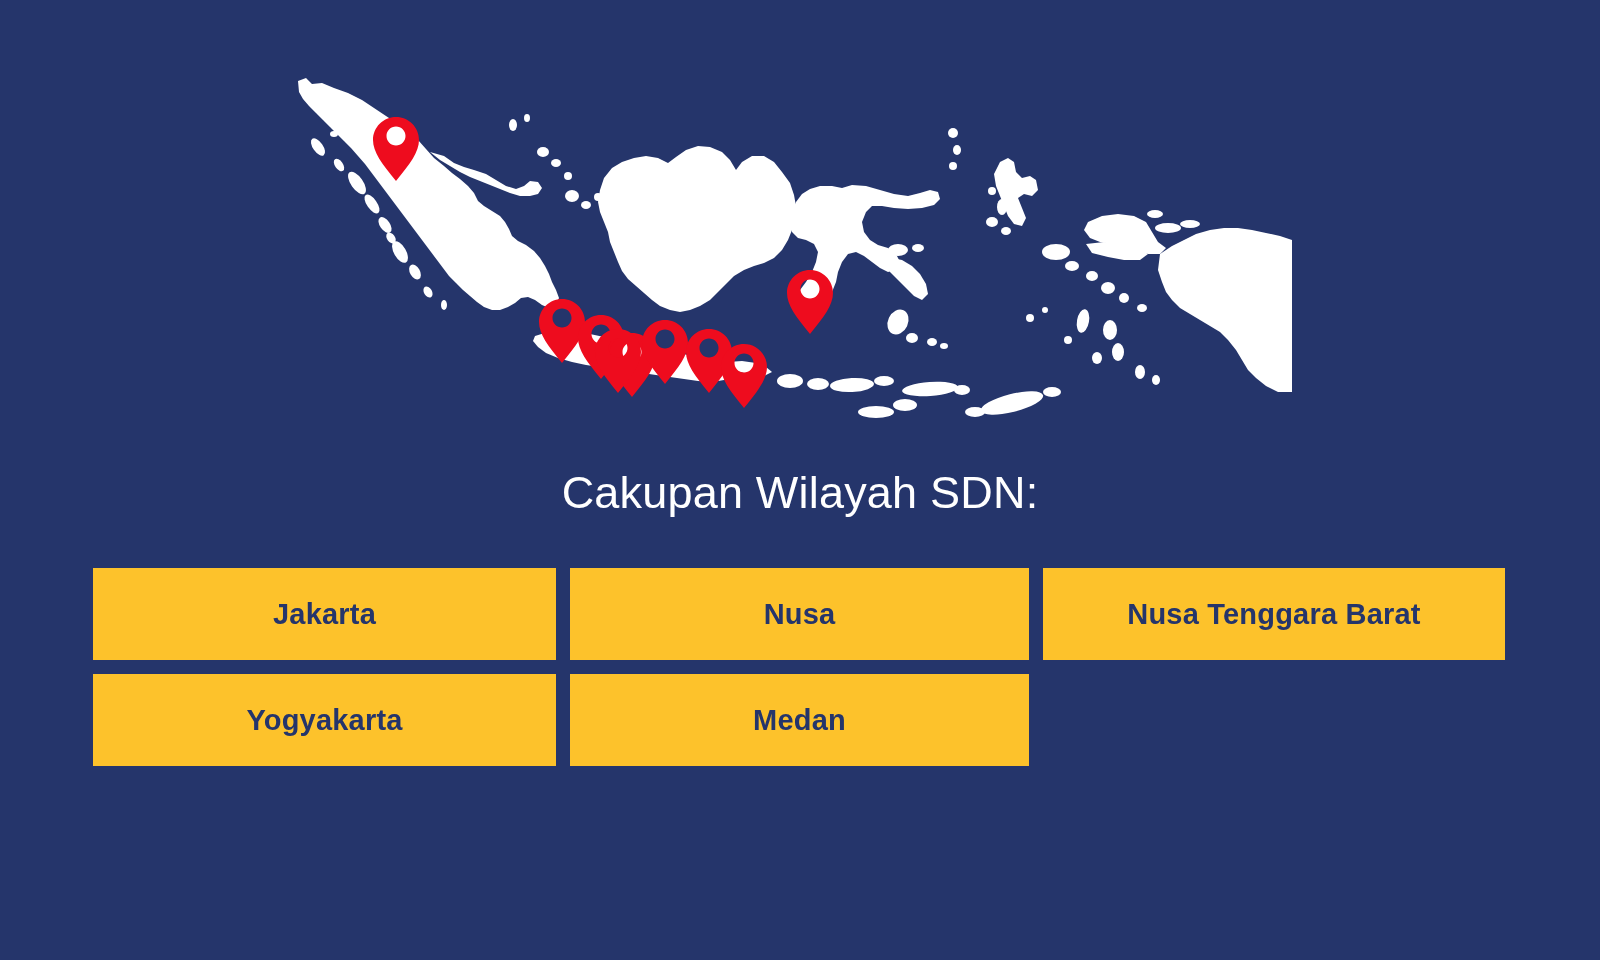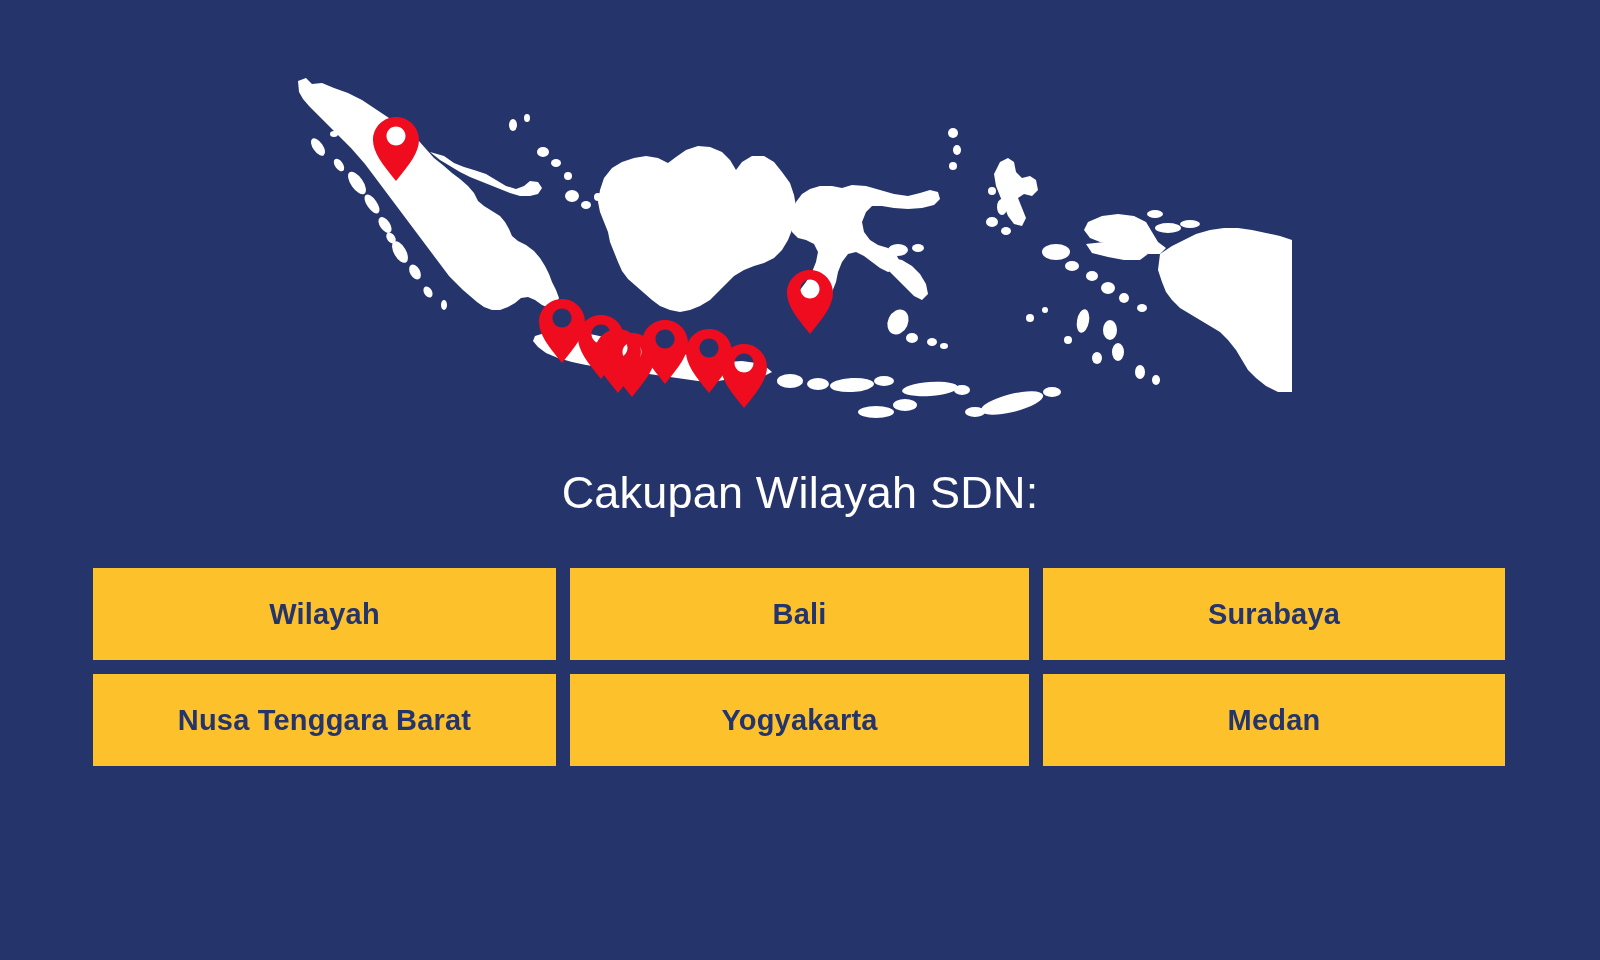--- a/index.html
+++ b/index.html
@@ -250,21 +250,20 @@
           <use xlink:href="#pinpath" transform="translate(744,367) scale(1)"></use>
           <use xlink:href="#pinpath" transform="translate(618,352) scale(1)"></use>
           <use xlink:href="#pinpath" transform="translate(810,293) scale(1)"></use>
         </g>
     </svg>
   </div>
 
   <div id="page-title">Cakupan Wilayah SDN:</div>
 
   <div id="coverage-table">
-    <div class="cell">Wilayah</div>
-    <div class="cell">Bali</div>
-    <div class="cell">Surabaya</div>
+    <div class="cell">Jakarta</div>
+    <div class="cell">Nusa</div>
     <div class="cell">Nusa Tenggara Barat</div>
     <div class="cell">Yogyakarta</div>
     <div class="cell">Medan</div>
   </div>
 
 </div>
 
 </body></html>

